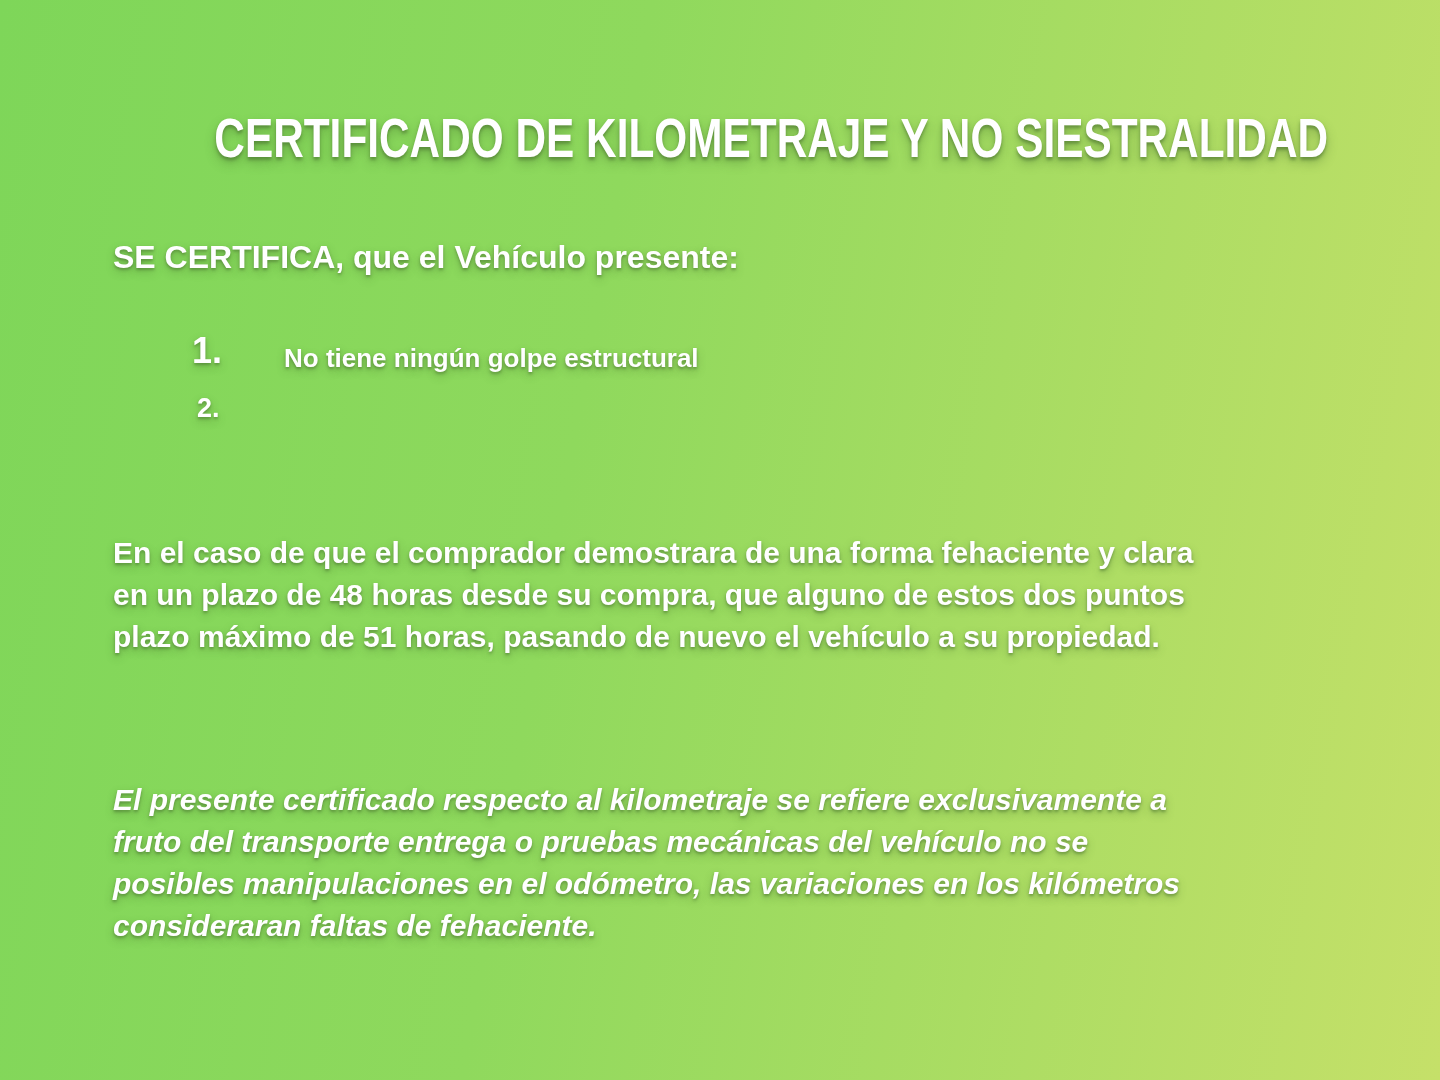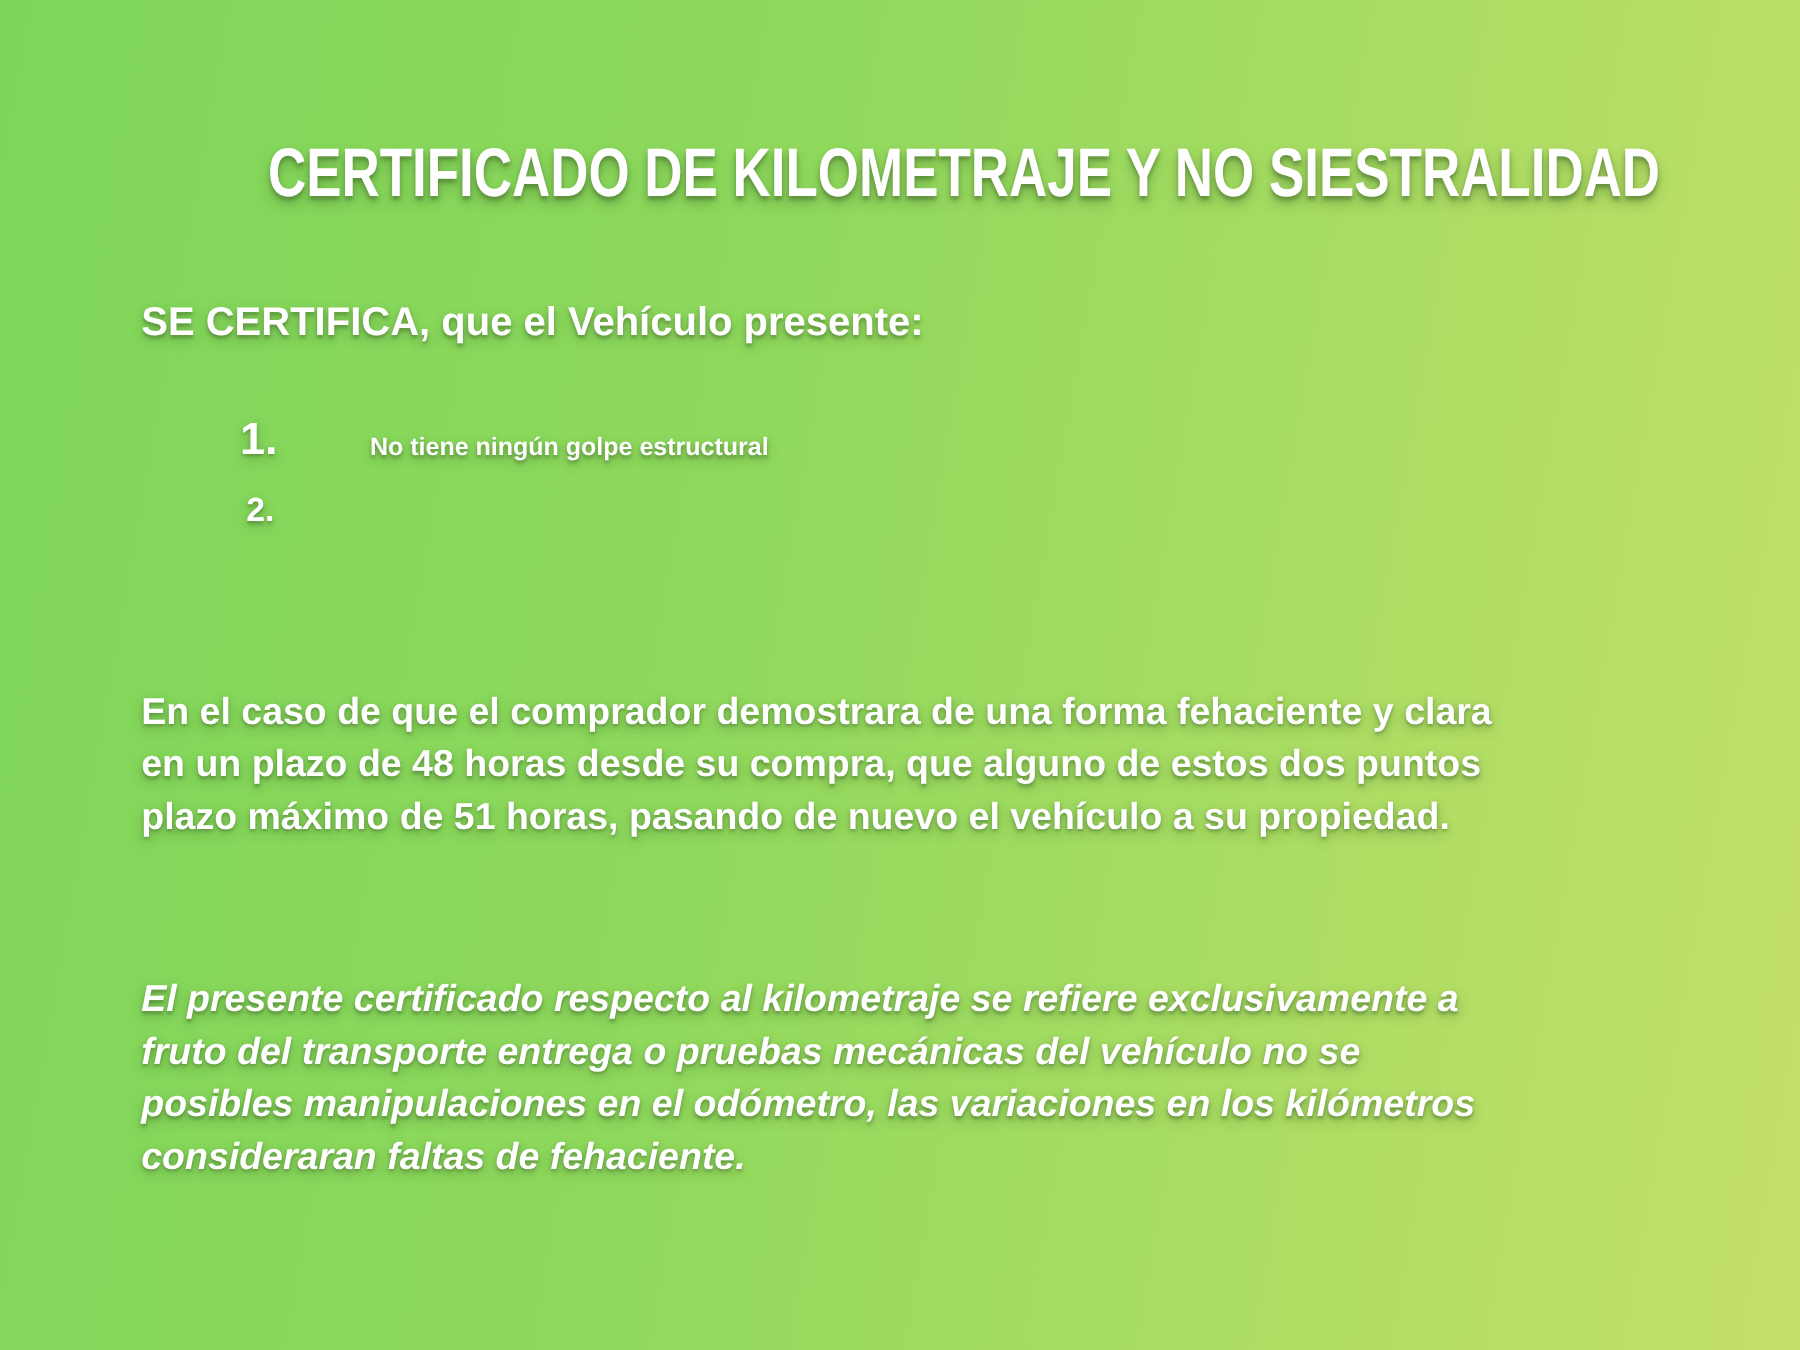--- a/index.html
+++ b/index.html
@@ -53,24 +53,23 @@
     position: absolute;
     left: 192px;
     top: 332px;
     font-size: 36px;
     line-height: 38px;
   }
   .list-text-1 {
     position: absolute;
     left: 284px;
     top: 337px;
-    font-size: 20px;
+    font-size: 26px;
     line-height: 42px;
     white-space: nowrap;
-    margin-left: 12px;
   }
   .list-number-2 {
     position: absolute;
     left: 197px;
     top: 392px;
     font-size: 27px;
     line-height: 32px;
   }
   .list-text-2 {
     position: absolute;
@@ -78,21 +77,21 @@
     top: 388px;
     font-size: 30px;
     line-height: 42px;
   }
   .paragraph {
     position: absolute;
     left: 113px;
     font-size: 30px;
     line-height: 42px;
   }
-  .paragraph-1 { top: 549px; }
+  .paragraph-1 { top: 532px; }
   .paragraph-2 { top: 779px; font-style: italic; }
   .text-line { white-space: nowrap; }
 </style>
 </head>
 <body>
 
 <div class="slide">
 
   <div class="slide-title">
     <span class="condense">CERTIFICADO DE KILOMETRAJE Y NO SIESTRALIDAD</span>

